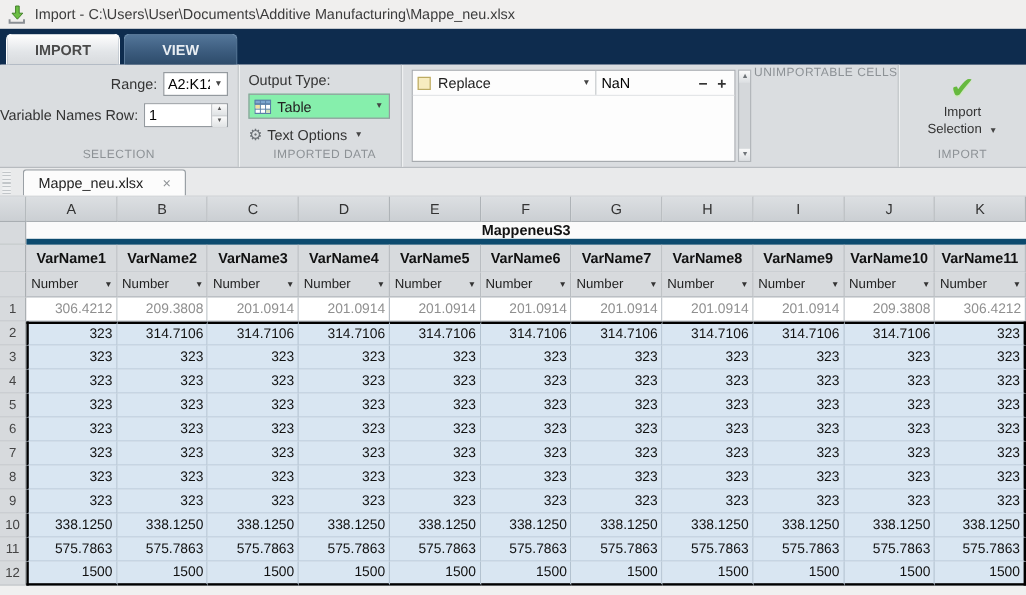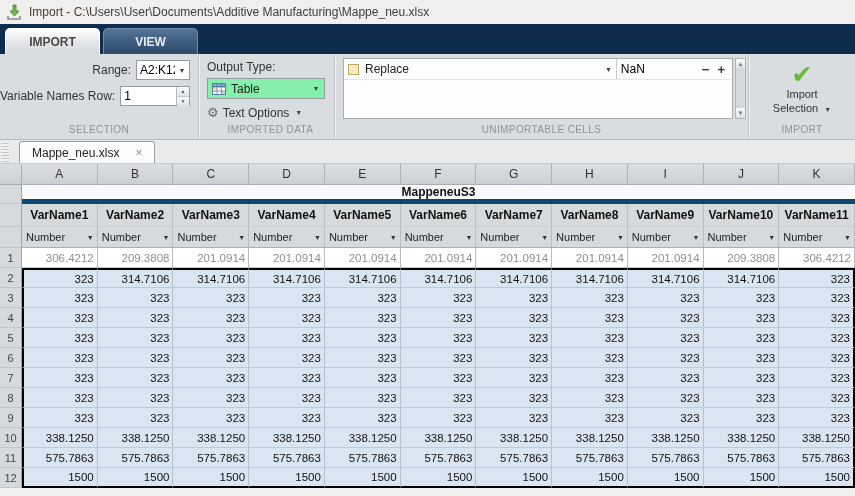--- a/index.html
+++ b/index.html
@@ -155,21 +155,21 @@
       <div class="textopts">
         <span class="gear">⚙</span>
         <span>Text Options</span>
         <span class="arr">▼</span>
       </div>
     </div>
     <div class="rsec-label">IMPORTED DATA</div>
   </div>
 
   <div class="rsec sec-unimp">
-    <div style="display:flex;flex-direction:column;flex:1;">
+    <div style="display:flex;flex-direction:row;flex:1;">
       <div class="rsec-body">
         <div class="unimp-panel">
           <div class="rulerow">
             <div class="rule-seg rule-action">
               <span class="swatch"></span>
               <span>Replace</span>
               <span class="arr">▼</span>
             </div>
             <div class="rule-seg rule-val">
               <input value="NaN" style="">

